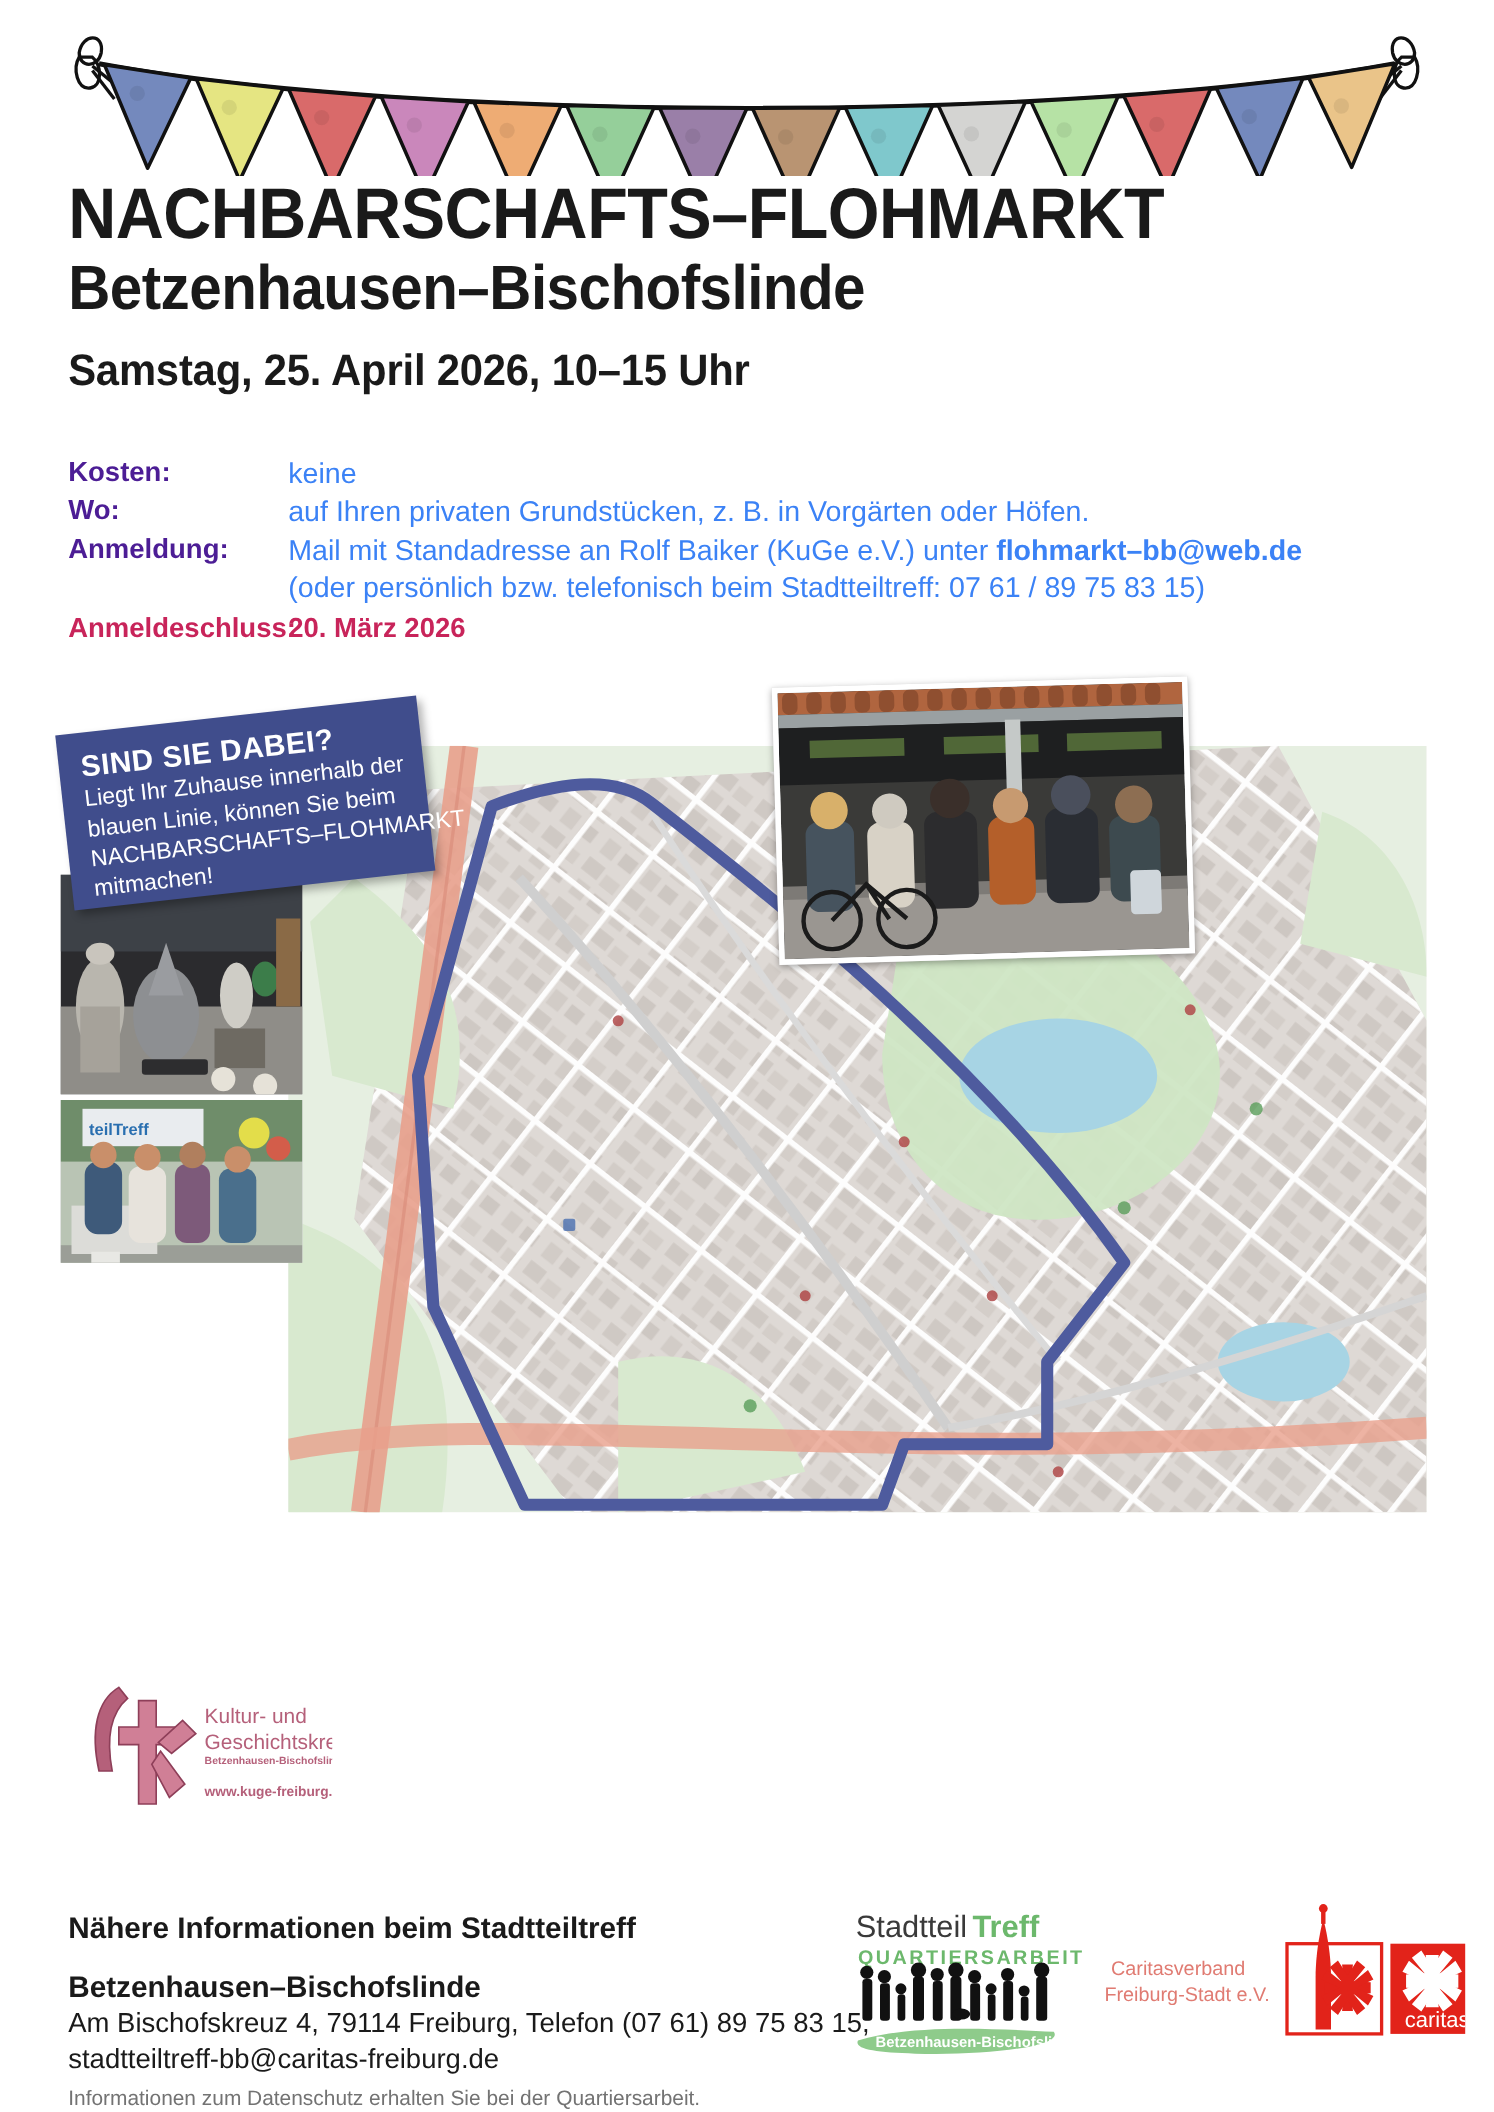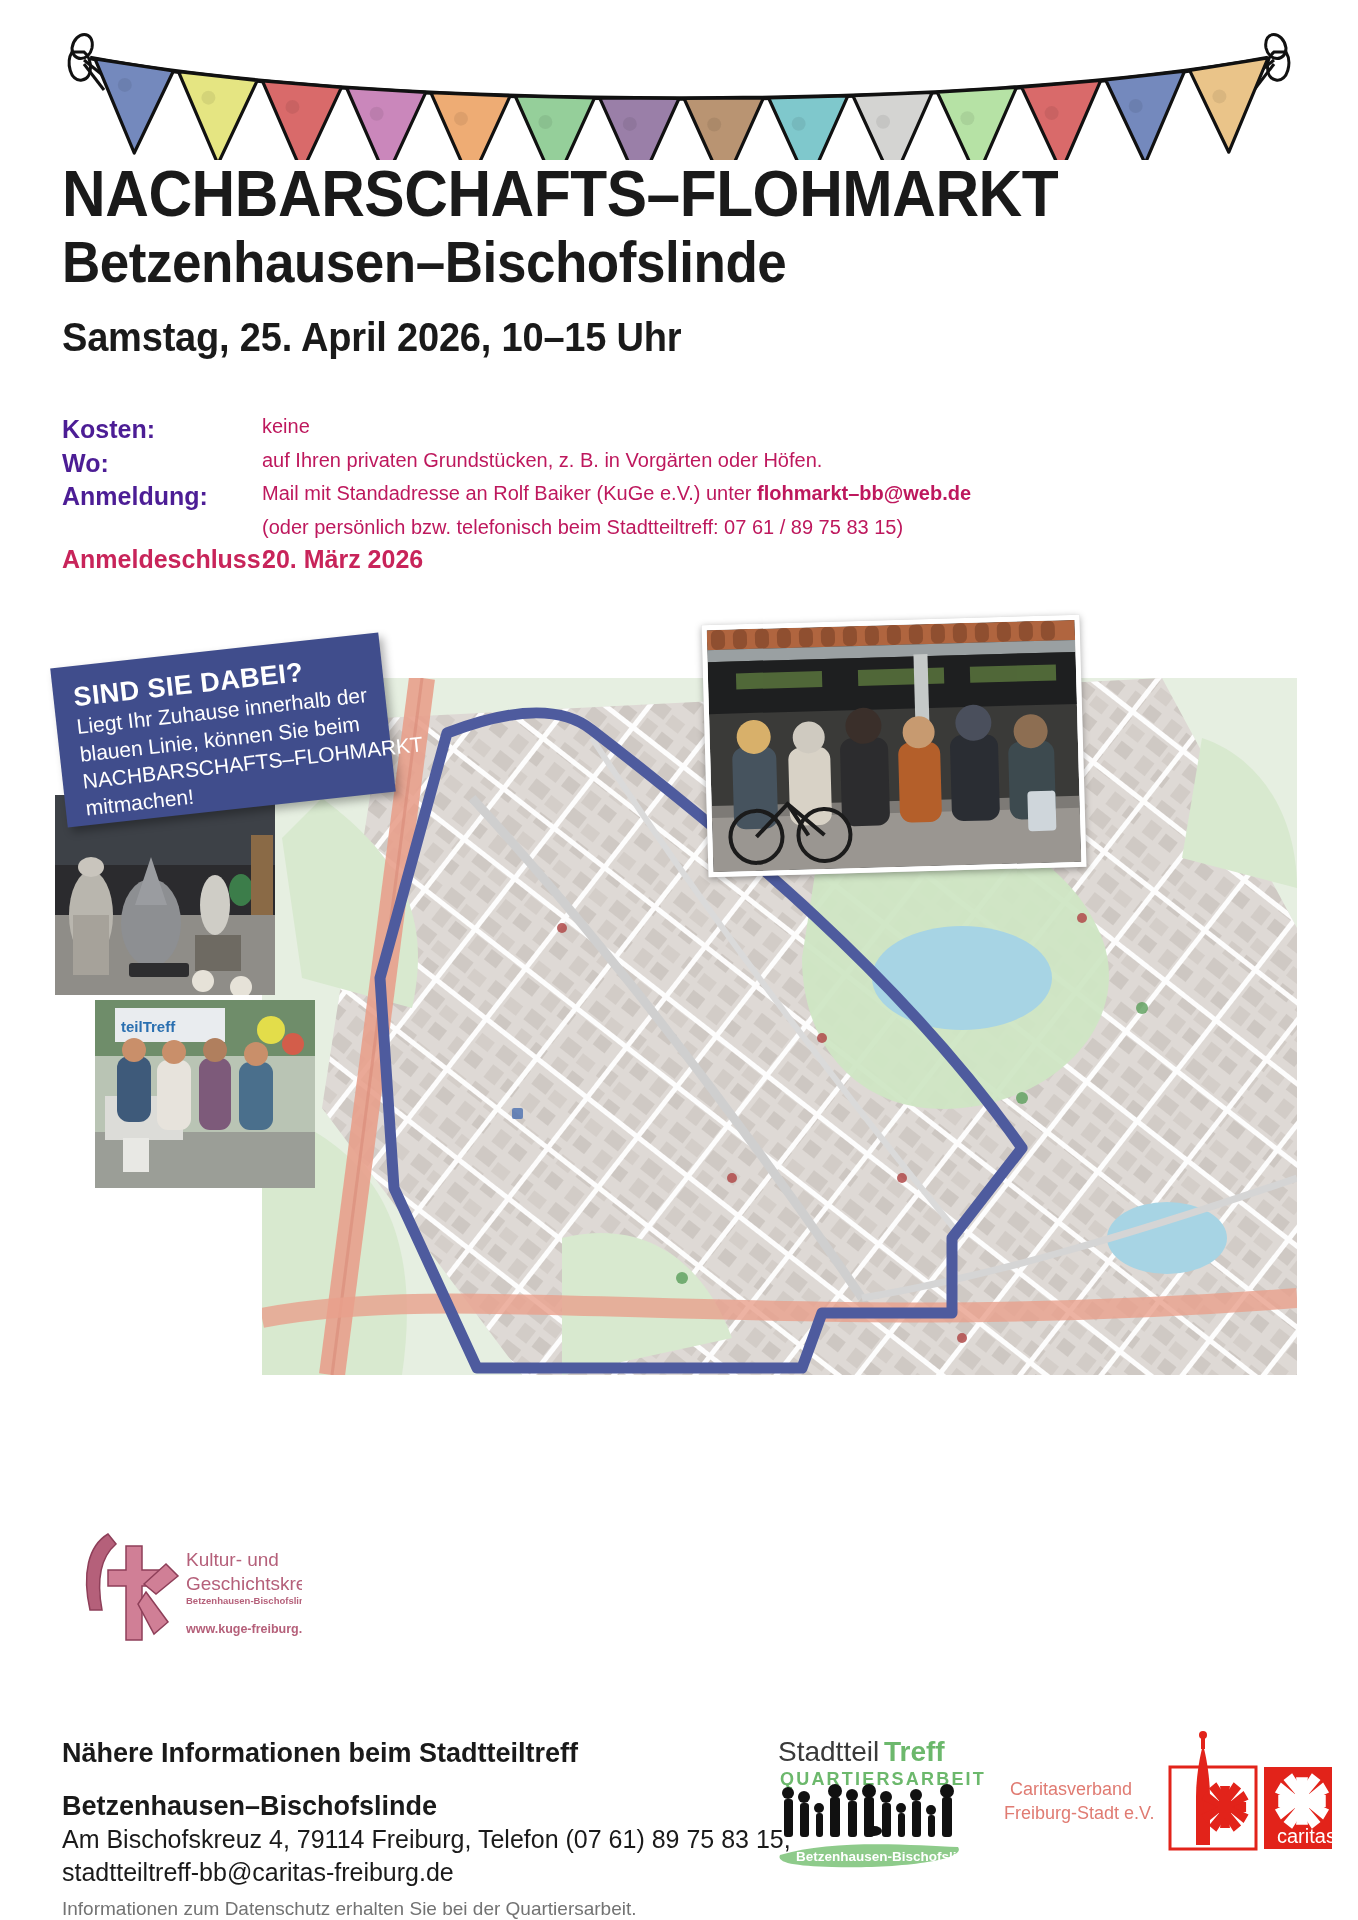--- a/index.html
+++ b/index.html
@@ -29,37 +29,37 @@
     line-height:1.2; color:#1a1a1a; white-space:nowrap; margin-top:18px;
     transform:scaleX(.95); transform-origin:left center;
   }
 
   
   #info { position:absolute; left:62px; top:413px; width:1260px; }
   .info-row { display:flex; align-items:flex-start; line-height:1.34; }
   .info-label {
     width:200px; flex:0 0 200px; font-size:25px; font-weight:700; color:#4c1d95;
   }
-  .info-val { font-size:20px; font-weight:400; color:#be185d; white-space:nowrap; }
+  .info-val { font-size:26px; font-weight:400; color:#3b82f6; white-space:nowrap; }
   .info-val b { font-weight:700; }
   .deadline-row { display:flex; align-items:flex-start; margin-top:5px; }
   .deadline-label {
     width:200px; flex:0 0 200px; font-size:25px; font-weight:700;
   }
   .deadline-val { font-size:25px; font-weight:700; }
 
   
   #media { position:absolute; left:0; top:615px; width:1358px; height:760px; }
 
   #map { position:absolute; left:262px; top:63px; width:1035px; height:697px; overflow:hidden; }
   #map svg { display:block; }
 
   .photo { position:absolute; overflow:hidden; background:#cfcfcf; }
   #photo-market  { left:55px; top:180px; width:220px; height:200px; }
-  #photo-street  { left:55px; top:385px; width:220px; height:188px;margin-left:40px; }
+  #photo-street  { left:55px; top:385px; width:220px; height:148px; }
   #photo-crowd   {
     left:705px; top:5px; width:378px; height:252px;
     transform:rotate(-1.6deg); box-shadow:0 2px 7px rgba(0,0,0,.35);
     border:5px solid #ffffff;
   }
 
   
   #callout {
     position:absolute; left:58px; top:35px; width:330px; height:160px;
     background:#404d8c; transform:rotate(-6.3deg);

